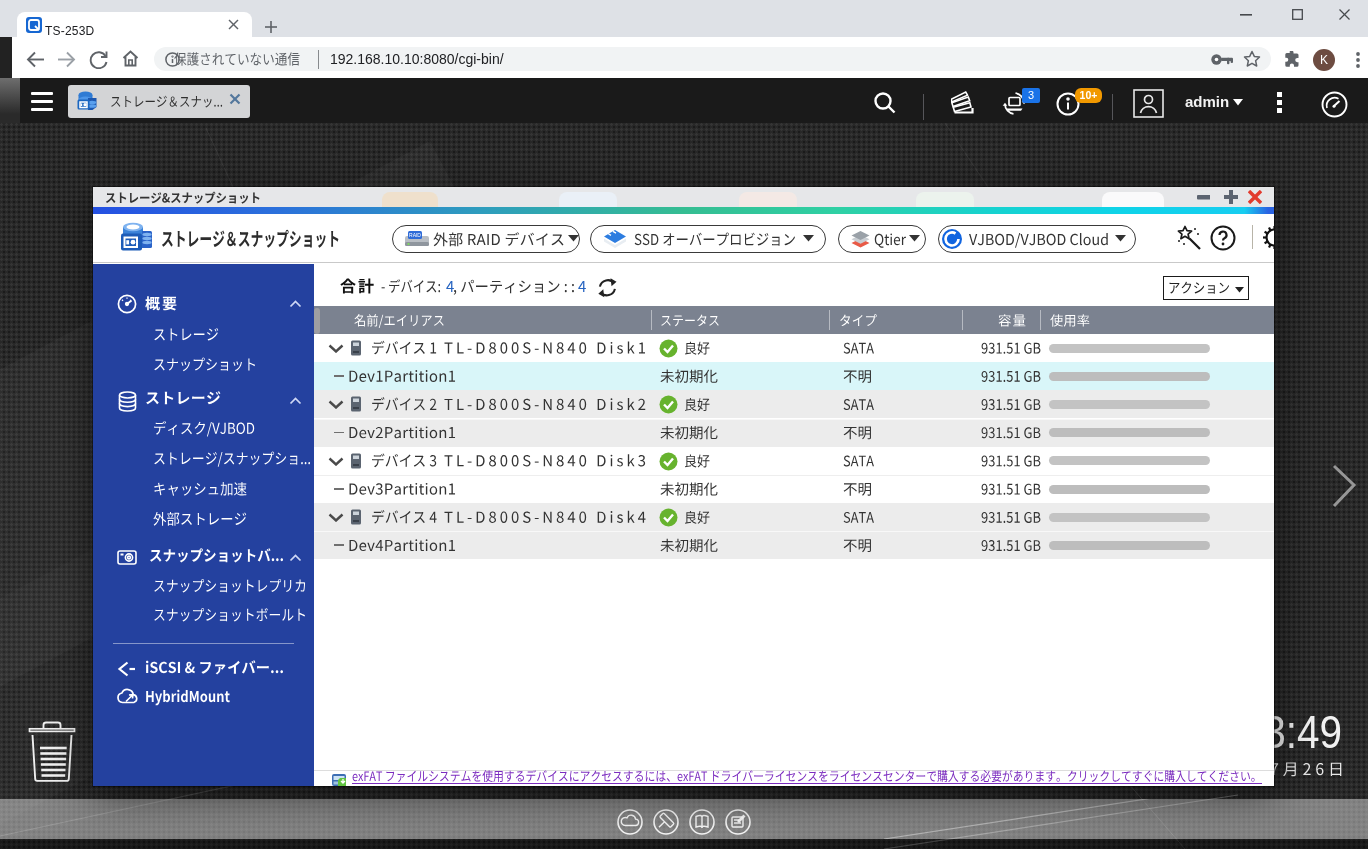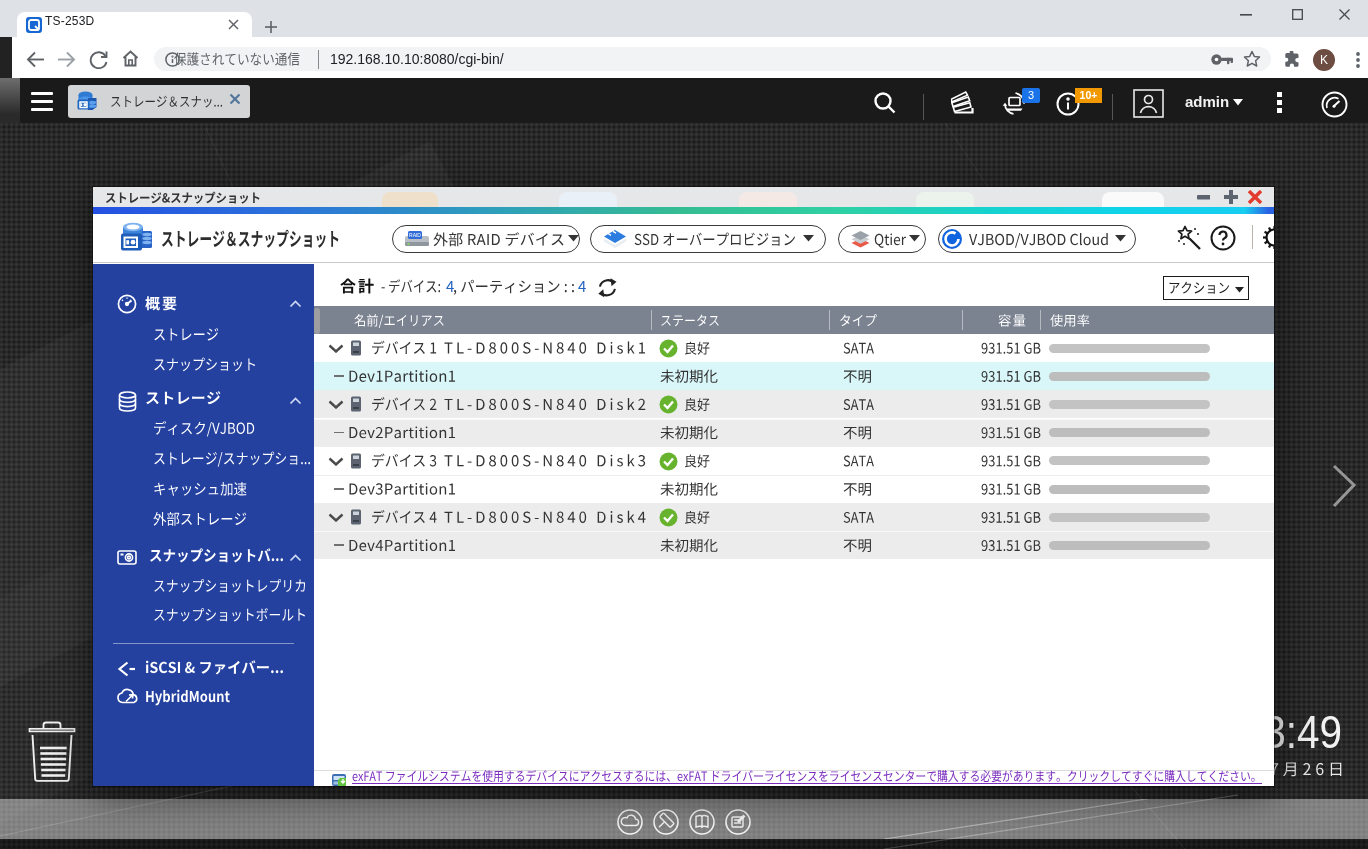--- a/index.html
+++ b/index.html
@@ -1,21 +1,21 @@
 <!DOCTYPE html>
 <html><head><meta charset="utf-8">
 <style>
 *{margin:0;padding:0;box-sizing:border-box}
 html,body{width:1368px;height:849px;overflow:hidden;background:#222;font-family:"Liberation Sans",sans-serif;position:relative}
 .abs{position:absolute}
 svg{display:block}
 
 #tabstrip{left:0;top:0;width:1368px;height:37px;background:#dee1e6}
 #tab{left:17px;top:12px;width:235px;height:25px;background:#fff;border-radius:8px 8px 0 0}
-#tabtitle{left:45px;top:14px;font-size:12px;color:#202124;letter-spacing:.2px}
+#tabtitle{left:45px;top:24px;font-size:12px;color:#202124;letter-spacing:.2px}
 #addrrow{left:12px;top:37px;width:1368px;height:41px;background:#fff}
 #omni{left:142px;top:10px;width:1117px;height:24px;border-radius:12px;background:#f1f3f4}
 #url{left:318px;top:14px;font-size:14px;color:#202124}
 
 #qtsbar{left:0;top:78px;width:1368px;height:45px;background:#1a1a1a}
 #qtile{left:0;top:0;width:20px;height:45px;background:linear-gradient(180deg,#6e6e6e,#2a2a2a 80%)}
 .hbar{left:31px;width:22px;height:3px;background:#fff;border-radius:1px}
 #qchip{left:68px;top:7px;width:182px;height:33px;background:#d3d4d6;border-radius:3px}
 #admin{left:1185px;top:15px;font-size:15px;color:#f2f2f2;font-weight:700}
 .qdot{left:1277px;width:5px;height:5px;background:#fff}
@@ -217,21 +217,21 @@
     <path d="M4.5 17.5 h16 l-1.5 2.2 h-13 z" fill="#fff" stroke="none"></path>
     <path d="M3 13.5 a9.8 9.8 0 0 0 8.5 9.3 M22 11.5 a9.8 9.8 0 0 0 -8.5 -9.3" stroke-width="1.8"></path>
     <path d="M.7 14.8 l2.3 -3 2.3 3 z M24.3 10.2 l-2.3 3 -2.3 -3 z" fill="#fff" stroke="none"></path>
   </svg>
   <div class="abs" style="left:1022px;top:10px;width:18px;height:15px;background:#1a73e8;border-radius:2px;color:#fff;font-size:11px;text-align:center;line-height:15px">3</div>
   <svg class="abs" style="left:1056px;top:14px" width="24" height="24" fill="none" stroke="#fff" stroke-width="2">
       <circle cx="12" cy="12" r="10.5"></circle>
       <line x1="12" y1="10.5" x2="12" y2="17.5"></line>
       <circle cx="12" cy="7" r="0.8" fill="#fff"></circle>
     </svg>
-  <div class="abs" style="left:1075px;top:10px;width:27px;height:15px;background:#f29900;border-radius:0;color:#fff;font-size:10.5px;font-weight:700;text-align:center;line-height:15px">10+</div>
+  <div class="abs" style="left:1075px;top:10px;width:27px;height:15px;background:#f29900;border-radius:6px;color:#fff;font-size:10.5px;font-weight:700;text-align:center;line-height:15px">10+</div>
   <div class="abs" style="left:1112px;top:16px;width:1px;height:26px;background:#56565a"></div>
   <svg class="abs" style="left:1133px;top:11px" width="31" height="29" fill="none" stroke="#e8e8e8">
       <rect x="1" y="1" width="29" height="27" stroke-width="1.6"></rect>
       <circle cx="15.5" cy="10.5" r="4" stroke-width="1.7"></circle>
       <path d="M7.5 24 a8.2 8.2 0 0 1 16 0" stroke-width="1.7"></path>
     </svg>
   <div class="abs" id="admin">admin</div>
   <svg class="abs" style="left:1233px;top:21px" width="10" height="7">
       <path d="M0 0 h10 l-5 6.5 z" fill="#fff"></path>
     </svg>

